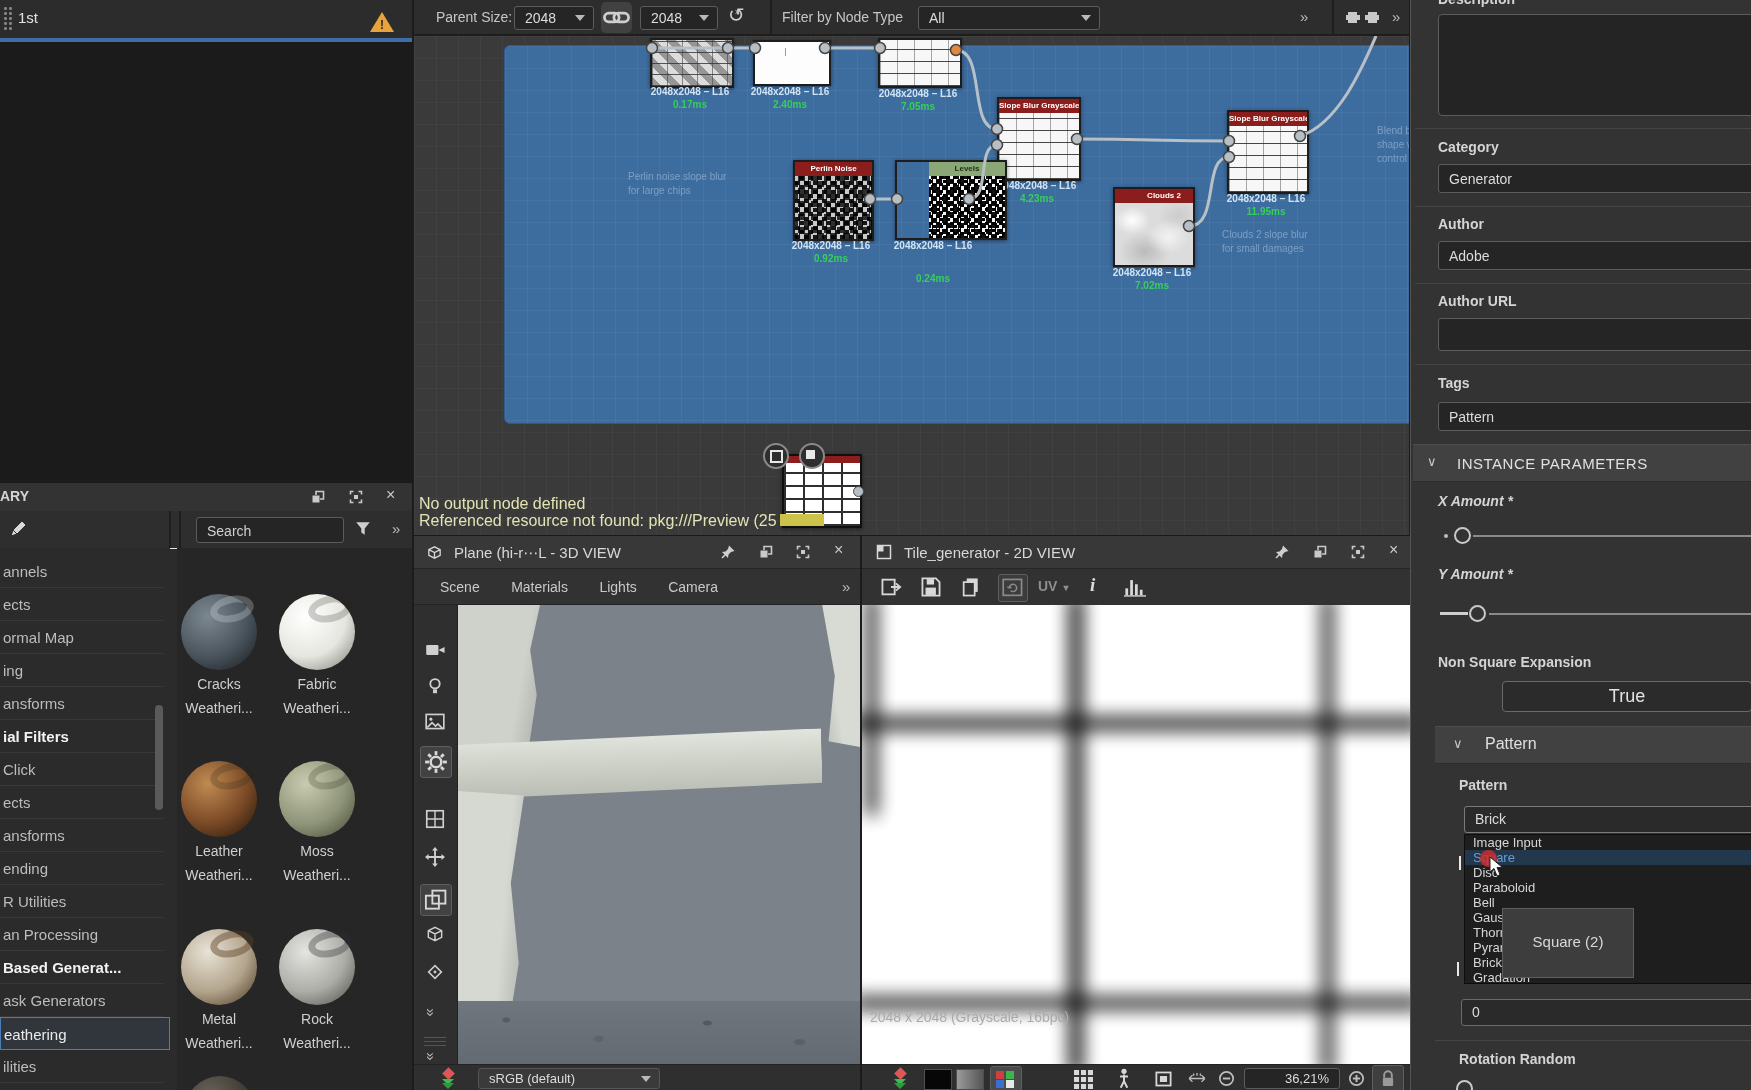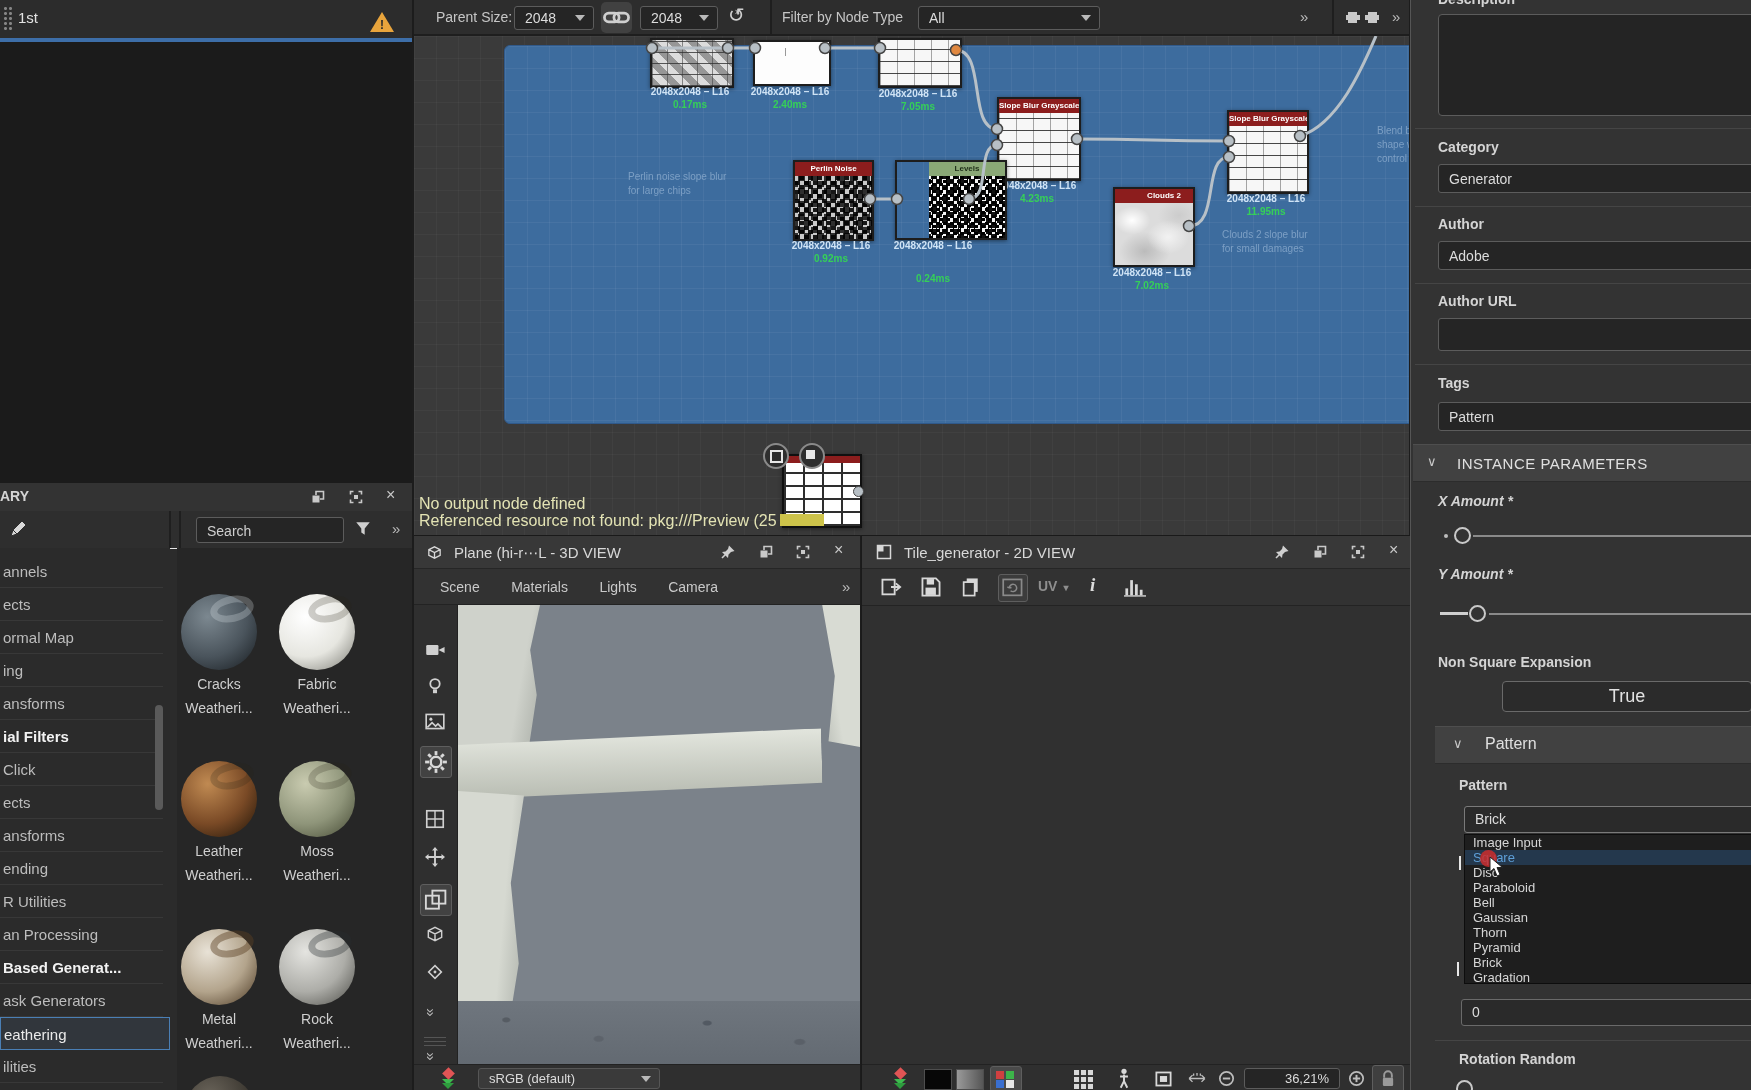--- a/index.html
+++ b/index.html
@@ -523,20 +523,28 @@
             <line x1="2" y1="13" x2="2" y2="8"></line>
             <line x1="5.5" y1="13" x2="5.5" y2="2"></line>
             <line x1="9" y1="13" x2="9" y2="5"></line>
             <line x1="12.5" y1="13" x2="12.5" y2="9"></line>
           </g>
           <line x1="0" y1="13.5" x2="16" y2="13.5" stroke="#d8d8d8" stroke-width="1"></line>
         </svg>
       </div>
   </div>
 
+  <div class="abs" style="left:0;top:69px;width:548px;height:459px;background:#fff;overflow:hidden;">
+    <div class="blur-v" style="left:4px;top:-10px;width:11px;height:220px;"></div>
+    <div class="blur-v" style="left:207px;top:-10px;width:14px;height:480px;"></div>
+    <div class="blur-v" style="left:460px;top:-10px;width:11px;height:480px;"></div>
+    <div class="blur-h" style="left:-10px;top:112px;width:570px;height:13px;"></div>
+    <div class="blur-h" style="left:-10px;top:392px;width:570px;height:12px;"></div>
+    <div class="abs" style="left:8px;top:404px;color:#aaaaaa;font-size:14px;">2048 x 2048 (Grayscale, 16bpc)</div>
+  </div>
 
   <div class="abs" style="left:0;top:528px;width:548px;height:27px;background:#2f2f2f;border-top:1px solid #222;">
     <div class="abs" style="left:32px;top:4px;width:14px;height:20px;">
       <div style="width:9px;height:9px;background:#e05555;transform:rotate(45deg);margin-left:2px;"></div>
       <div style="width:0;height:0;border-left:6px solid transparent;border-right:6px solid transparent;border-top:6px solid #3dbb4f;margin-top:1px;"></div>
       <div style="width:0;height:0;border-left:6px solid transparent;border-right:6px solid transparent;border-top:6px solid #2e9c3e;margin-top:-2px;"></div>
     </div>
     <div class="abs" style="left:62px;top:4px;width:26px;height:19px;background:#070707;border:1px solid #4e4e4e;"></div>
     <div class="abs" style="left:94px;top:4px;width:26px;height:19px;background:linear-gradient(90deg,#9a9a9a,#565656);border:1px solid #4e4e4e;"></div>
     <div class="icbox" style="left:128px;top:1px;width:30px;height:24px;background:#4a4a4a;">
@@ -658,20 +666,21 @@
     <div class="ddrow">Bell</div>
     <div class="ddrow">Gaussian</div>
     <div class="ddrow">Thorn</div>
     <div class="ddrow">Pyramid</div>
     <div class="ddrow">Brick</div>
     <div class="ddrow">Gradation</div>
   </div>
   <div class="abs" style="left:48px;top:856px;width:2px;height:14px;background:#e8e8e8;z-index:6;"></div>
   <div class="abs" style="left:46px;top:962px;width:2px;height:14px;background:#e8e8e8;z-index:6;"></div>
 
+  <div class="abs" style="left:91px;top:908px;width:132px;height:70px;background:#3d3d3d;border:1px solid #5e5e5e;box-sizing:border-box;z-index:8;color:#d8d8d8;font-size:15px;text-align:center;line-height:66px;">Square (2)</div>
 
   <div class="abs" style="left:69px;top:850px;width:17px;height:17px;border-radius:50%;background:rgba(205,45,45,.85);z-index:9;"></div>
   <svg class="abs" style="left:78px;top:856px;z-index:10;" width="16" height="22" viewBox="0 0 16 22">
       <path d="M1 1 L1 16 L5 12.5 L8 20 L11 18.6 L8 11.5 L13.5 11.5 Z" fill="#fff" stroke="#222" stroke-width="1"></path>
     </svg>
 
   <div class="field" style="left:50px;top:999px;width:297px;height:27px;line-height:25px;border-color:#6a6a6a;background:#2a2a2a;">0</div>
   <div class="divline" style="left:24px;top:1040px;width:317px;"></div>
   <div class="abs lbl" style="left:48px;top:1051px;">Rotation Random</div>
   <div class="sliderknob" style="left:45px;top:1080px;"></div>

